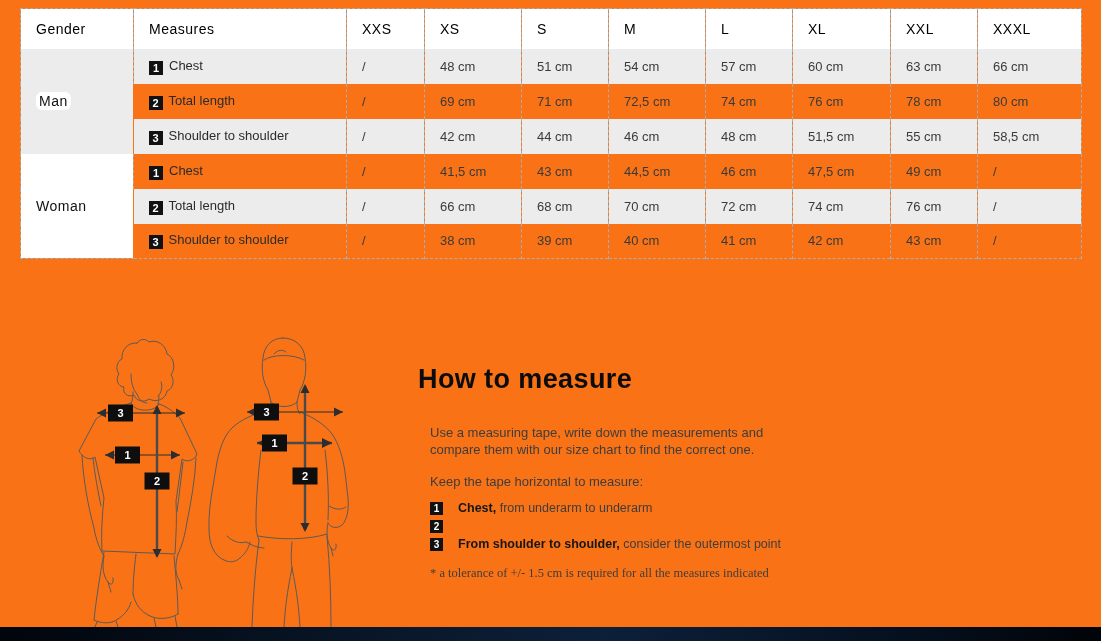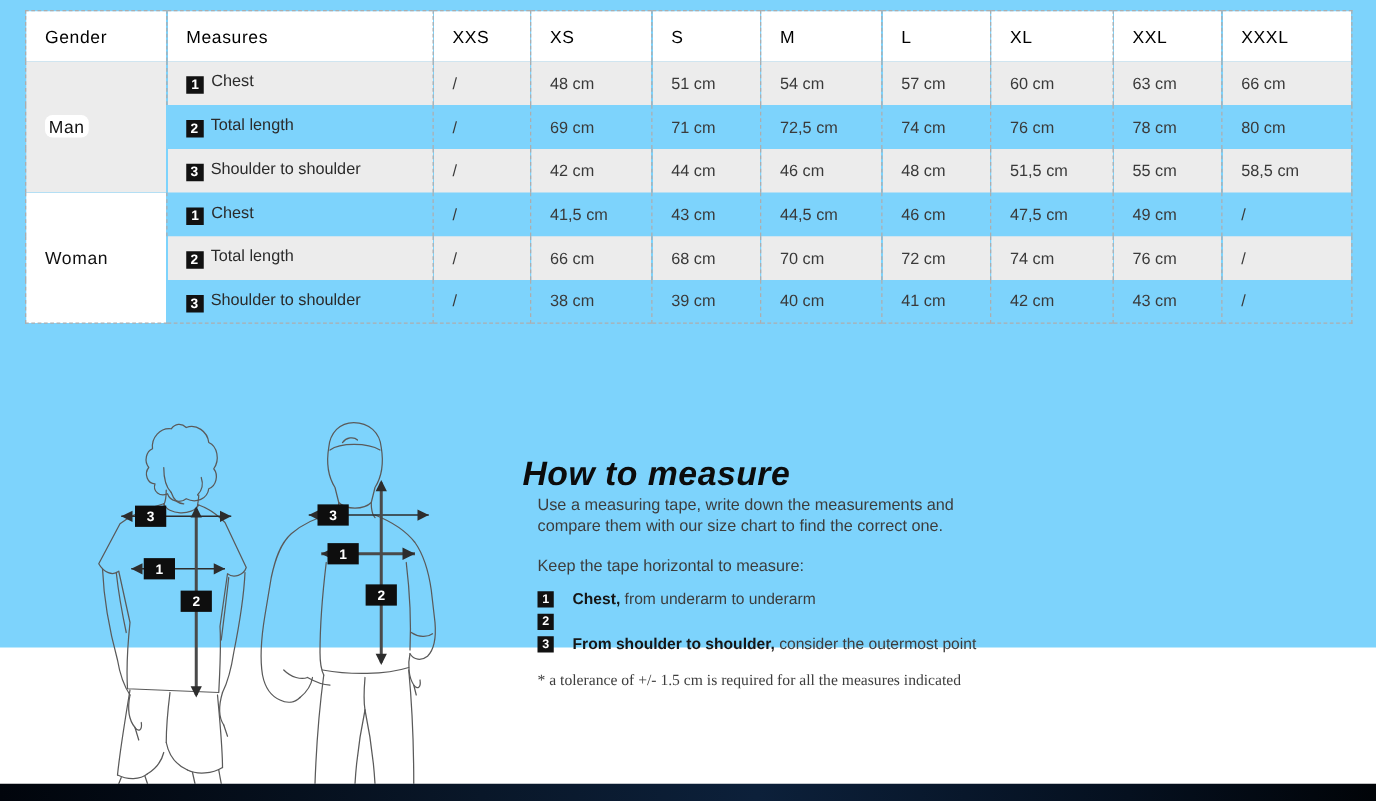--- a/index.html
+++ b/index.html
@@ -1,18 +1,18 @@
 <!DOCTYPE html>
 <html><head>
 <meta charset="utf-8">
 <style>
   * { margin:0; padding:0; box-sizing:border-box; }
   html,body { width:1101px; height:641px; background:#fff; overflow:hidden;
               font-family:"Liberation Sans", sans-serif; }
-  .page { position:relative; width:1101px; height:518px; background:#7dd3fc; }
+  .page { position:relative; width:1101px; height:641px; background:#f97316; }
 
   
   .size-table { position:absolute; left:20px; top:8px; width:1061px;
                 border-collapse:collapse; table-layout:fixed;
                 border:1px dashed #adadad; }
   .size-table th, .size-table td { border-left:1px dashed #adadad; text-align:left;
                 padding-left:15px; overflow:hidden; white-space:nowrap; }
   .size-table th:first-child, .size-table td:first-child { border-left:none; }
   .size-table th { height:40px; font-size:14px; font-weight:400; color:#000;
                 letter-spacing:0.5px; background:#fff; }
@@ -23,23 +23,23 @@
   td.gender-cell.woman { background:#fff; }
   .gender-label { background:#fff; padding:1px 3px;border-radius:6px; }
   td.gender-cell.woman .gender-label { padding:1px 0; }
   .measure-badge { display:inline-block; width:14px; height:14px; background:#111;
                 color:#fff; font-size:11px; font-weight:700; text-align:center;
                 line-height:14px; margin-right:6px; vertical-align:-2px; }
   .measure-label { color:#2b2b2b; }
 
   
   .htm-section { position:absolute; left:418px; top:364px; width:480px; color:#3d3d3d; }
-  .htm-title { font-size:27px; font-weight:700; color:#0c0c0c; letter-spacing:0.4px;font-style:italic; }
+  .htm-title { font-size:27px; font-weight:700; color:#0c0c0c; letter-spacing:0.4px; }
   .htm-body { margin-left:12px; }
-  .htm-intro { font-size:13px; line-height:17px; }
+  .htm-intro { margin-top:29px; font-size:13px; line-height:17px; }
   .htm-tape { margin-top:16px; font-size:13px; }
   .htm-steps { margin-top:10px; }
   .step { height:18px; font-size:12.5px; display:flex; align-items:center; }
   .step-badge { display:inline-block; width:13px; height:13px; background:#111;
                 color:#fff; font-size:10px; font-weight:700; text-align:center;
                 line-height:13px; margin-right:15px; flex:0 0 13px; }
   .step b { color:#161616; }
   .htm-tolerance { margin-top:13px; font-size:12.5px;font-family:Liberation Serif, serif; }
 
   

